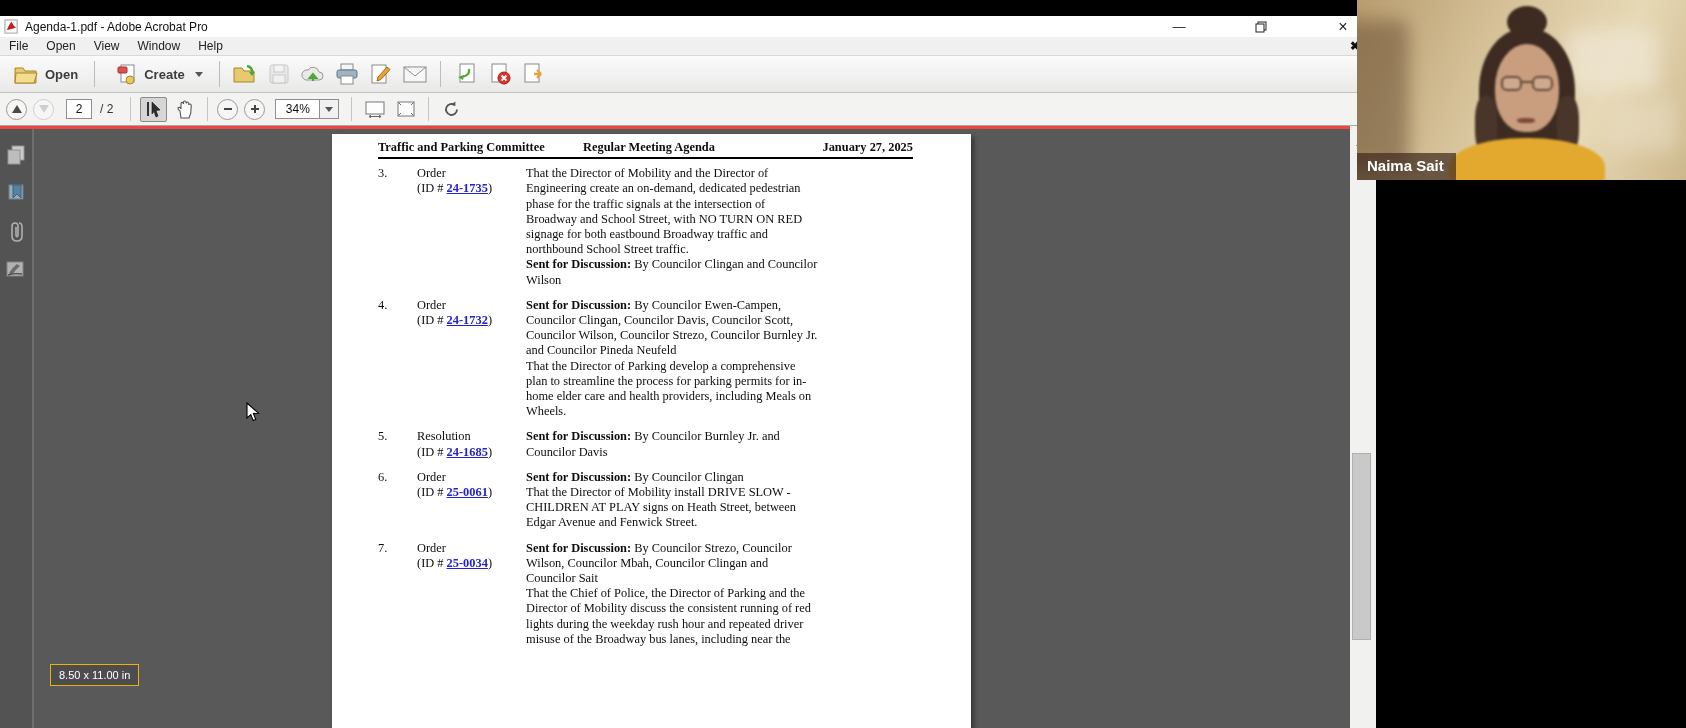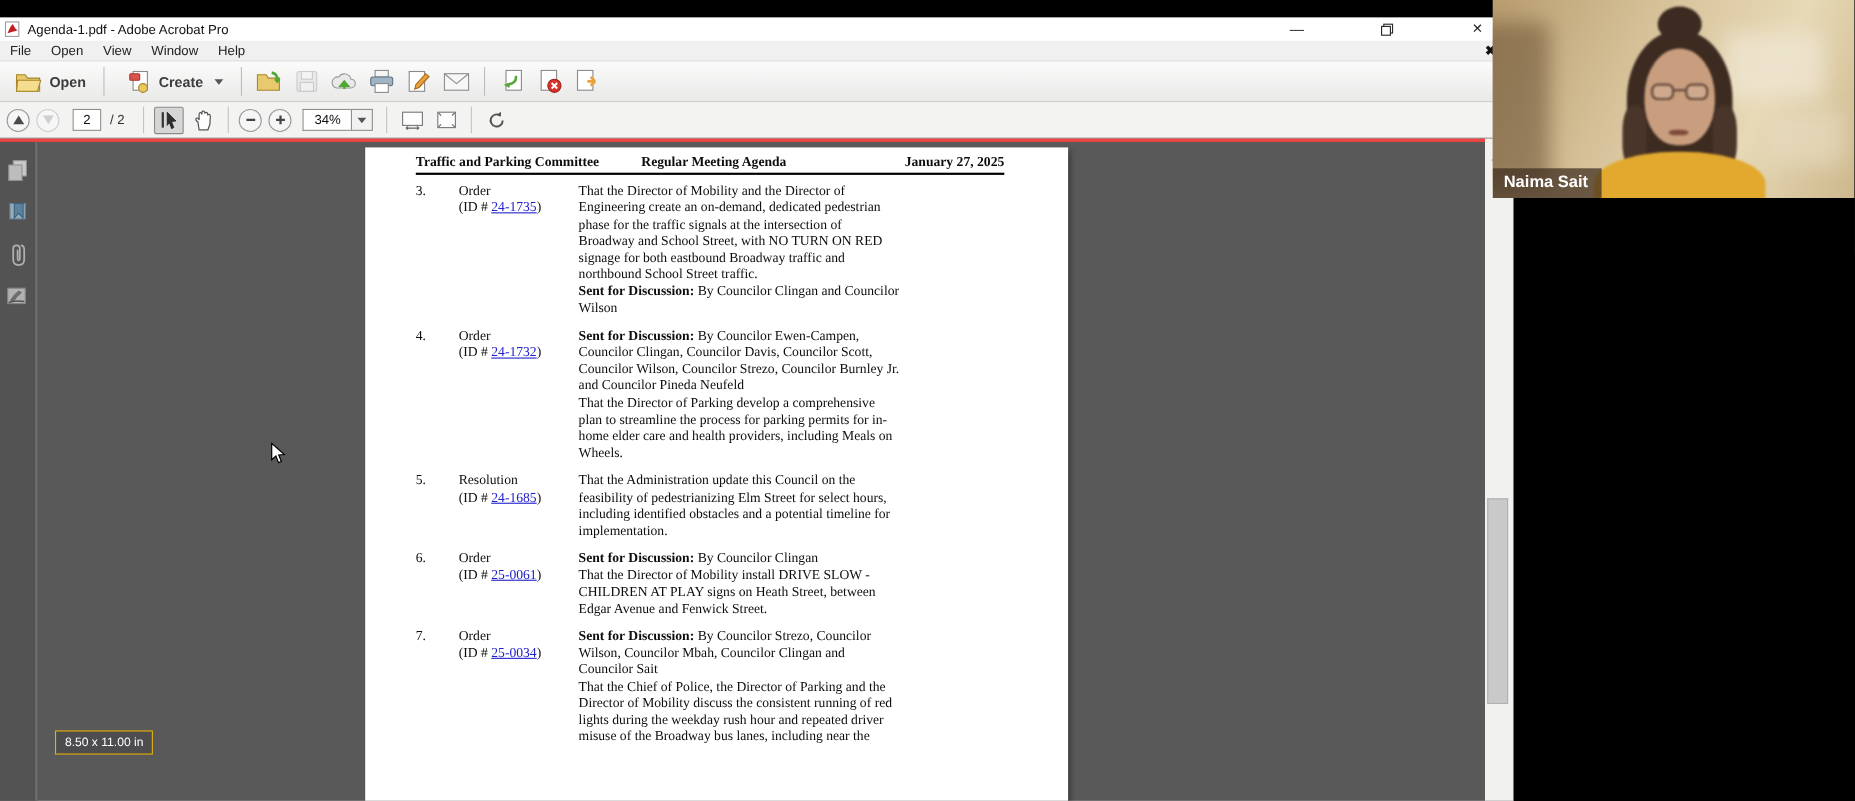--- a/index.html
+++ b/index.html
@@ -75,21 +75,21 @@
   .page-inner { padding:6px 58px 0 46px; }
   .doc-header { display:flex; border-bottom:2px solid #000; padding-bottom:2px; font-weight:bold; }
   .doc-header .h-left { width:205px; }
   .doc-header .h-center { flex:1; }
   .doc-header .h-right { text-align:right; }
   .agenda-item { display:flex; margin-top:10px; }
   .agenda-item:first-child { margin-top:7px; }
   .col-num { width:39px; flex:none; }
   .col-type { width:109px; flex:none; }
   .col-desc { width:293px; flex:none; }
-  .idlink { color:var(--link,#2222cc); font-weight:normal; text-decoration:underline; }
+  .idlink { color:var(--link,#2222cc); font-weight:bold; text-decoration:underline; }
   .sent-label { font-weight:bold; }
 
   
   .vscroll { position:absolute; left:1350px; top:110px; width:26px; height:618px; background:#f1f1f0; }
   .scroll-arrow { position:absolute; left:6px; width:0; height:0; }
   .arrow-up { top:12px; border-left:7px solid transparent; border-right:7px solid transparent; border-bottom:8px solid #555; }
   .arrow-down { bottom:8px; border-left:7px solid transparent; border-right:7px solid transparent; border-top:8px solid #555; }
   .scroll-thumb { position:absolute; left:2px; top:327px; width:19px; height:187px; background:#c9c9c9; border:1px solid #b0b0b0; }
 
   
@@ -387,21 +387,21 @@
                   <div>That the Director of Parking develop a comprehensive plan to streamline the process for parking permits for in-home elder care and health providers, including Meals on Wheels.</div>
                 </span>
               </div>
               <div class="agenda-item">
                 <span class="col-num">5.</span>
                 <span class="col-type">
                   <div>Resolution</div>
                   <div><span>(ID # </span><a class="idlink">24-1685</a><span>)</span></div>
                 </span>
                 <span class="col-desc">
-                  <div>That the Administration update this Council on the feasibility of pedestrianizing Elm Street for select hours, including identified obstacles and a potential timeline for implementation.</div>
+                  <div><span class="sent-label">Sent for Discussion:</span><span> By Councilor Burnley Jr. and Councilor Davis</span></div>
                 </span>
               </div>
               <div class="agenda-item">
                 <span class="col-num">6.</span>
                 <span class="col-type">
                   <div>Order</div>
                   <div><span>(ID # </span><a class="idlink">25-0061</a><span>)</span></div>
                 </span>
                 <span class="col-desc">
                   <div><span class="sent-label">Sent for Discussion:</span><span> By Councilor Clingan</span></div>

